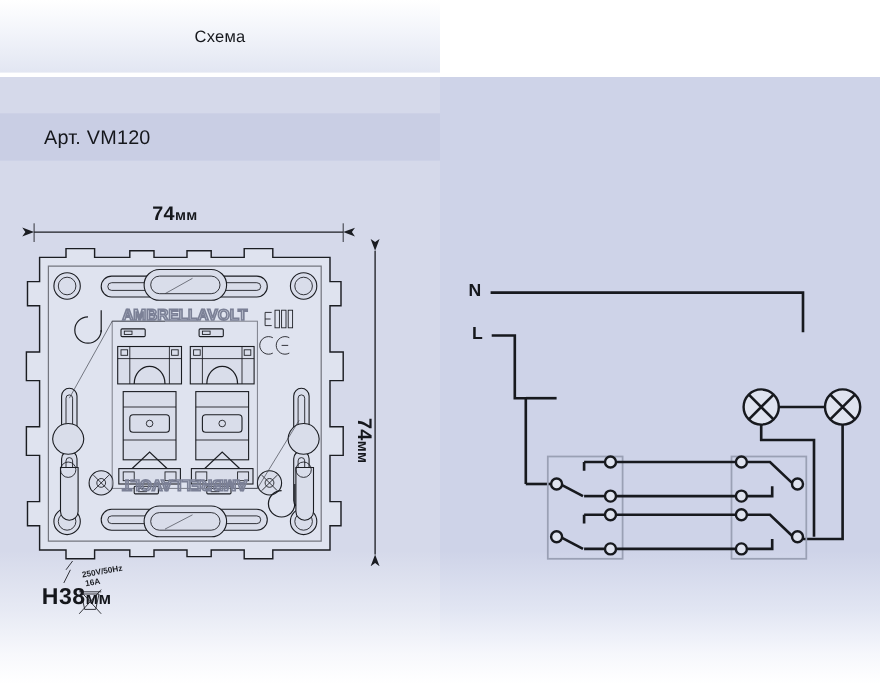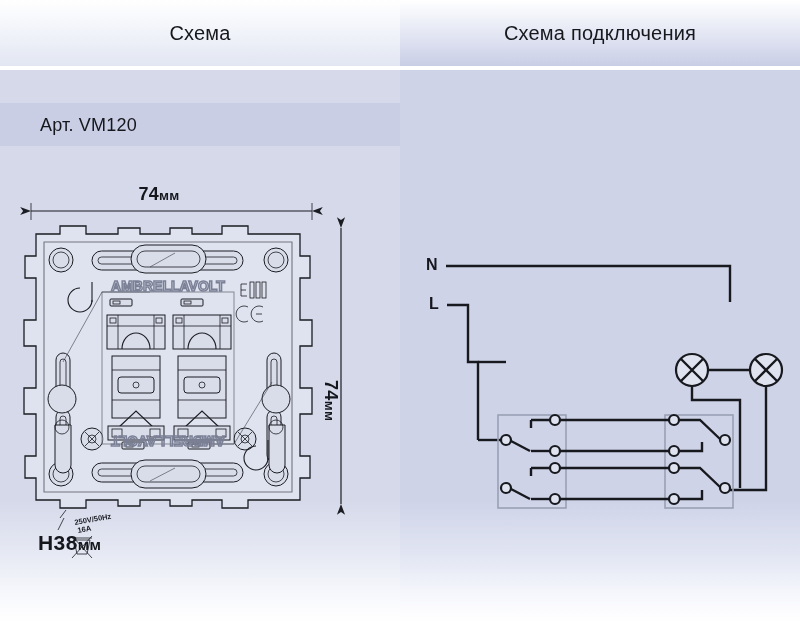--- a/index.html
+++ b/index.html
@@ -42,21 +42,21 @@
   }
   .tab-left {
     width: 400px;
     background: linear-gradient(to bottom, #ffffff 0%, #f4f6fb 38%, #e2e6f2 100%);
   }
   .tab-right {
     width: 400px;
     background: linear-gradient(to bottom, #ffffff 0%, #eef0f8 32%, #c9cee6 100%);
   }
   .tab-label {
-    font-size: 20px;
+    font-size: 15px;
     color: #16181d;
     letter-spacing: 0.2px;
     white-space: nowrap;
   }
 
   
   .panels {
     position: absolute;
     left: 0; top: 70px;
     width: 800px;
@@ -150,23 +150,20 @@
   }
 </style>
 </head>
 <body>
 
 <div class="page">
 
   <div class="tabs-row">
     <div class="tab tab-left">
       <span class="tab-label">Схема</span>
-    </div>
-    <div class="tab tab-right">
-      <span class="tab-label">Схема подключения</span>
     </div>
   </div>
 
   <div class="panels">
 
     <div class="panel panel-left">
 
       <div class="art-band"></div>
       <div class="art-label">Арт. VM120</div>
 

